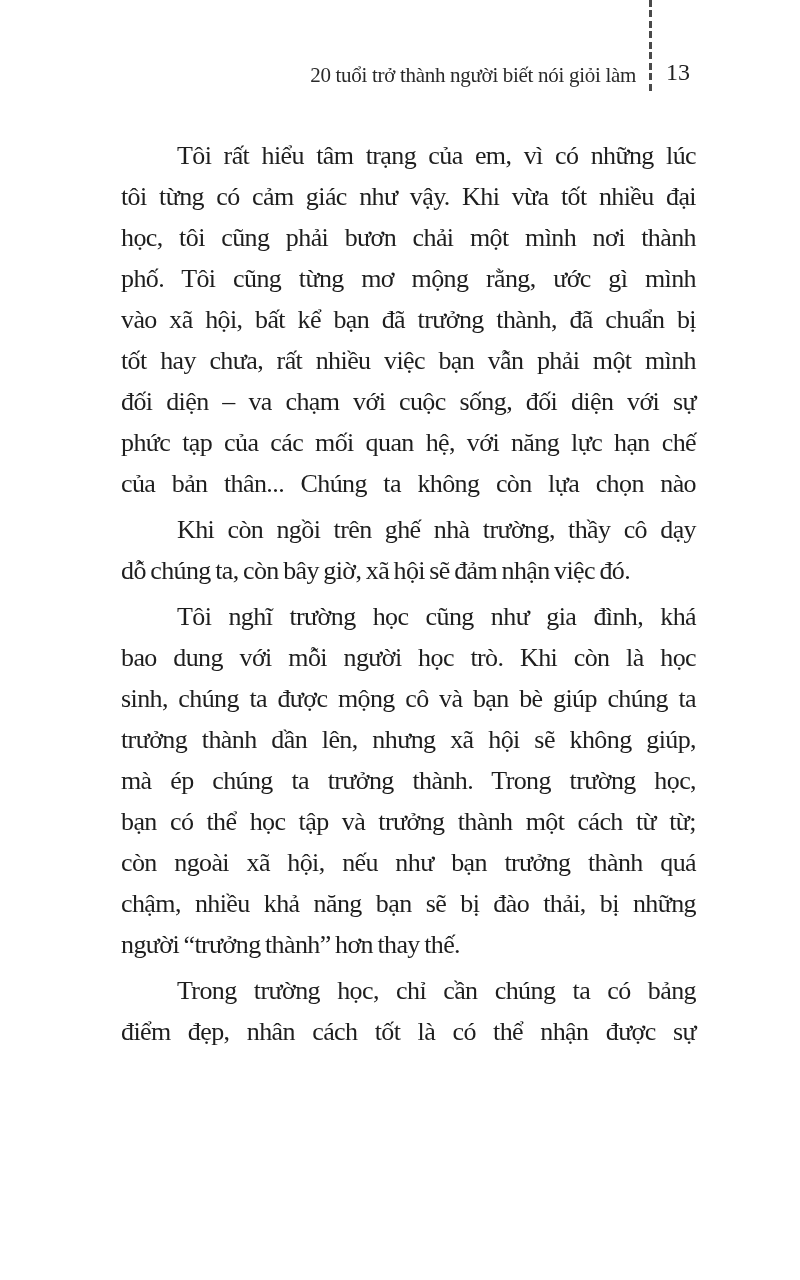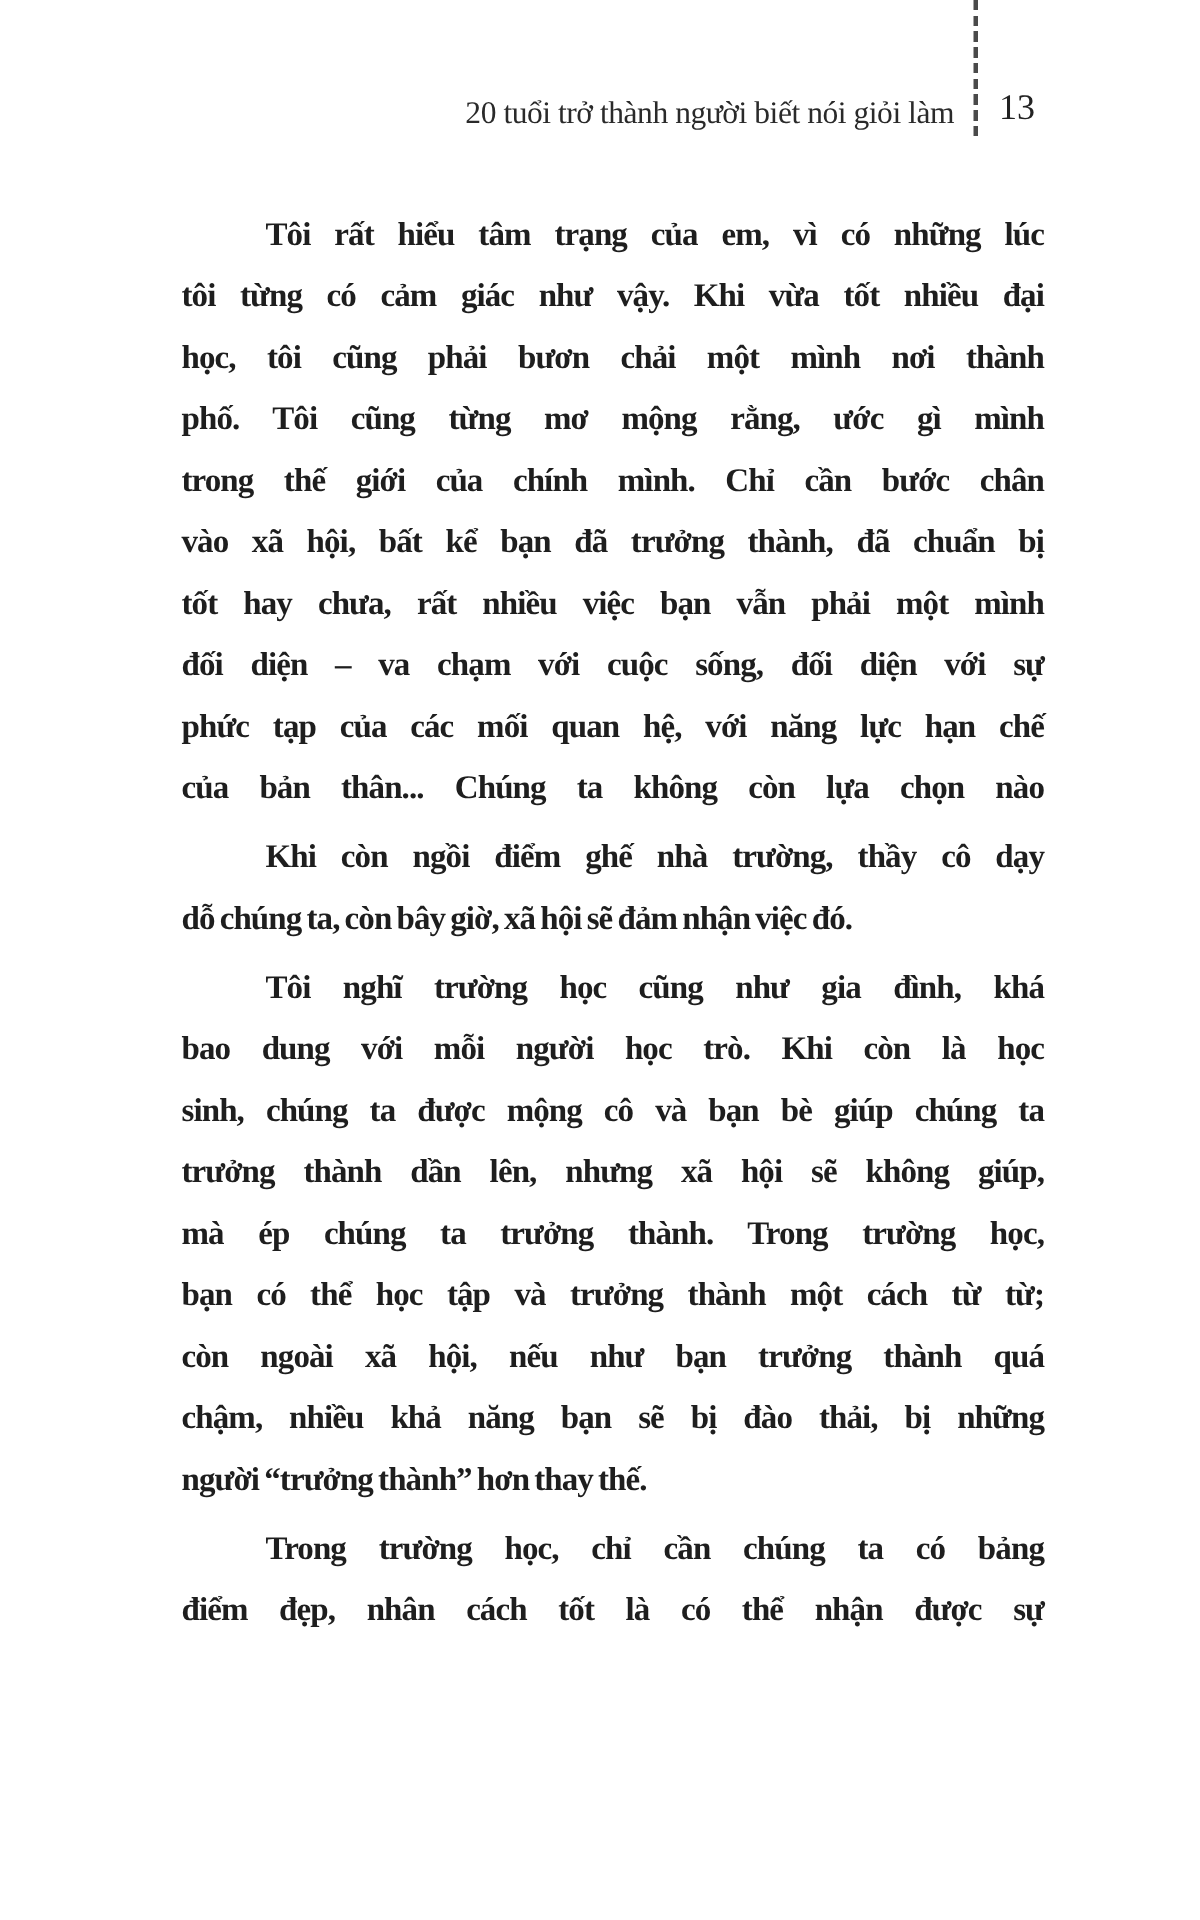--- a/index.html
+++ b/index.html
@@ -46,25 +46,24 @@
     font-size: 24px;
     color: #222222;
     text-align: right;
   }
   
   .body-text {
     position: absolute;
     top: 135px;
     left: 105px;
     width: 575px;
-    font-size: 22px;
+    font-size: 26px;
     line-height: 41px;
     letter-spacing: -0.6px;
     word-spacing: -1.5px;
-    font-weight: bold;
   }
   .para {
     margin: 0 0 5px 0;
   }
   .line {
     text-align: justify;
     text-align-last: justify;
     white-space: normal;
   }
   .line.indent {
@@ -84,29 +83,28 @@
   <div class="header-divider"></div>
 
   <div class="page-number">13</div>
 
   <main class="body-text">
       <div class="para">
         <div class="line indent">Tôi rất hiểu tâm trạng của em, vì có những lúc</div>
         <div class="line">tôi từng có cảm giác như vậy. Khi vừa tốt nhiều đại</div>
         <div class="line">học, tôi cũng phải bươn chải một mình nơi thành</div>
         <div class="line">phố. Tôi cũng từng mơ mộng rằng, ước gì mình</div>
-        <div class="line">trong thế giới của chính mình. Chỉ cần bước chân</div>
         <div class="line">vào xã hội, bất kể bạn đã trưởng thành, đã chuẩn bị</div>
         <div class="line">tốt hay chưa, rất nhiều việc bạn vẫn phải một mình</div>
         <div class="line">đối diện – va chạm với cuộc sống, đối diện với sự</div>
         <div class="line">phức tạp của các mối quan hệ, với năng lực hạn chế</div>
         <div class="line">của bản thân... Chúng ta không còn lựa chọn nào</div>
       </div>
       <div class="para">
-        <div class="line indent">Khi còn ngồi điểm ghế nhà trường, thầy cô dạy</div>
+        <div class="line indent">Khi còn ngồi trên ghế nhà trường, thầy cô dạy</div>
         <div class="line endline">dỗ chúng ta, còn bây giờ, xã hội sẽ đảm nhận việc đó.</div>
       </div>
       <div class="para">
         <div class="line indent">Tôi nghĩ trường học cũng như gia đình, khá</div>
         <div class="line">bao dung với mỗi người học trò. Khi còn là học</div>
         <div class="line">sinh, chúng ta được mộng cô và bạn bè giúp chúng ta</div>
         <div class="line">trưởng thành dần lên, nhưng xã hội sẽ không giúp,</div>
         <div class="line">mà ép chúng ta trưởng thành. Trong trường học,</div>
         <div class="line">bạn có thể học tập và trưởng thành một cách từ từ;</div>
         <div class="line">còn ngoài xã hội, nếu như bạn trưởng thành quá</div>

